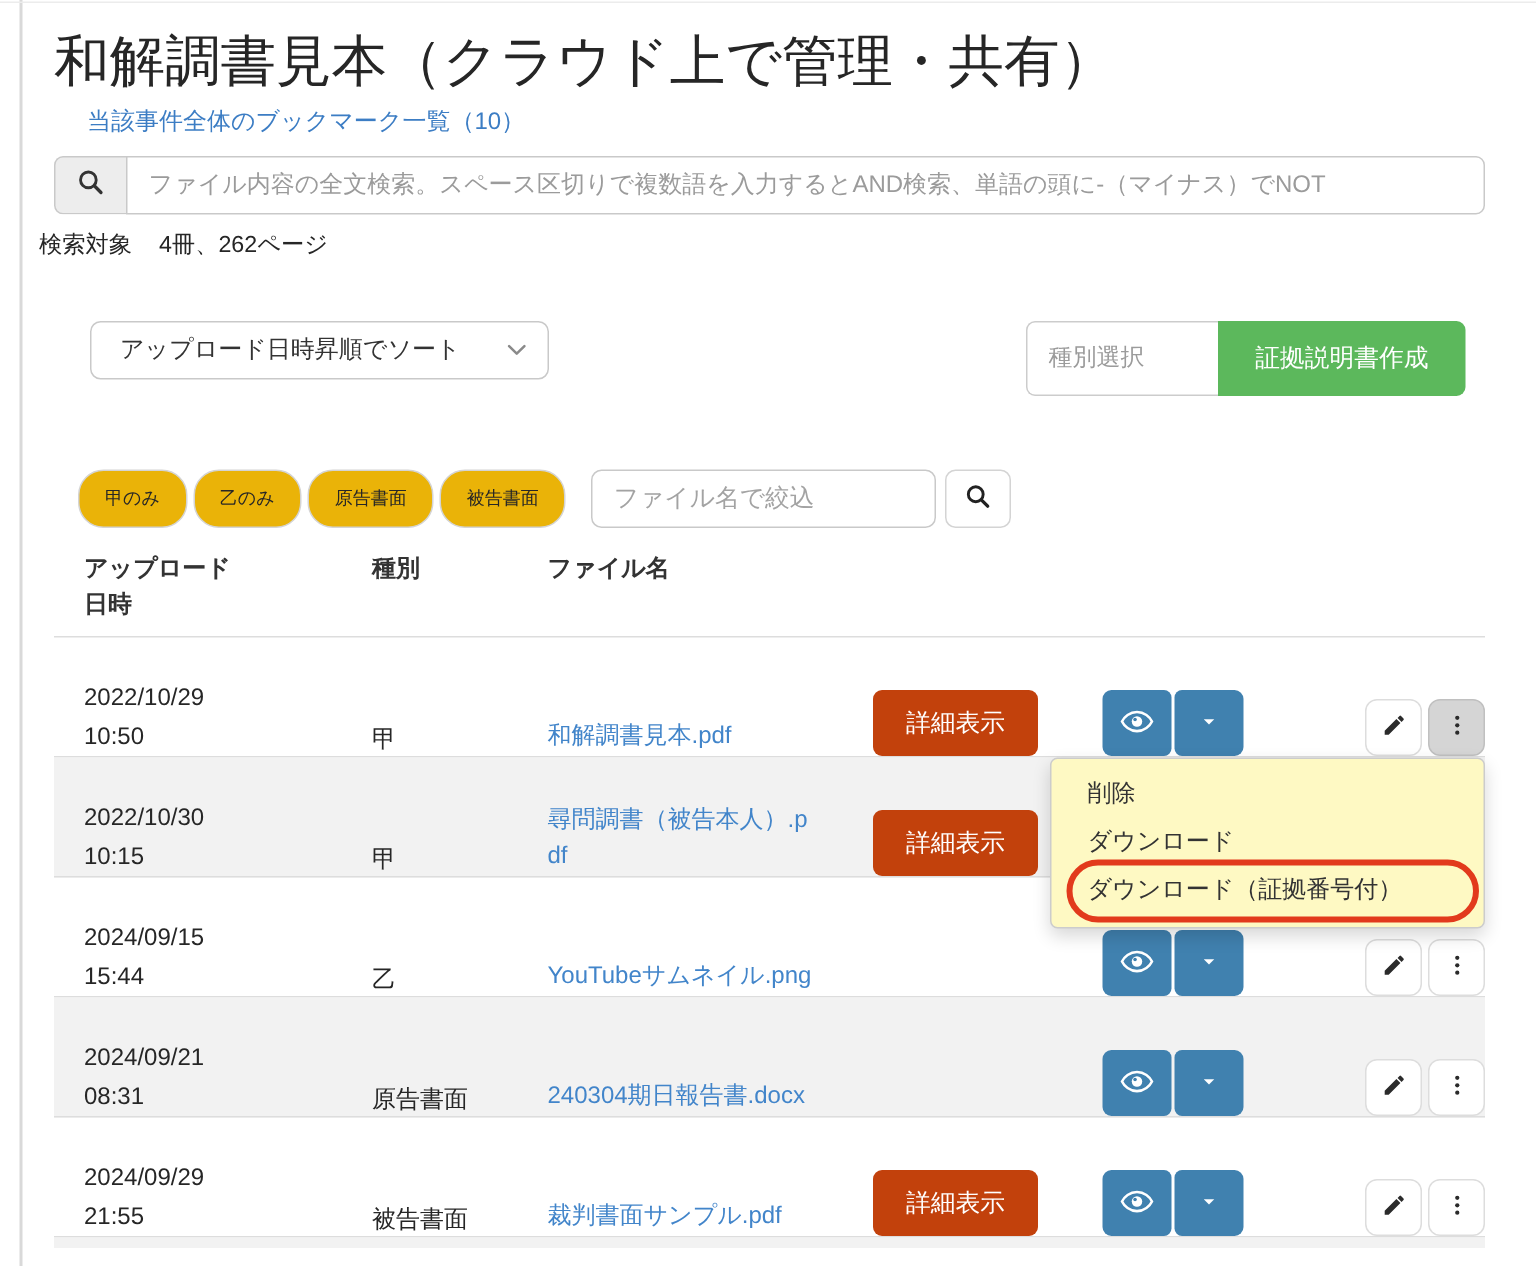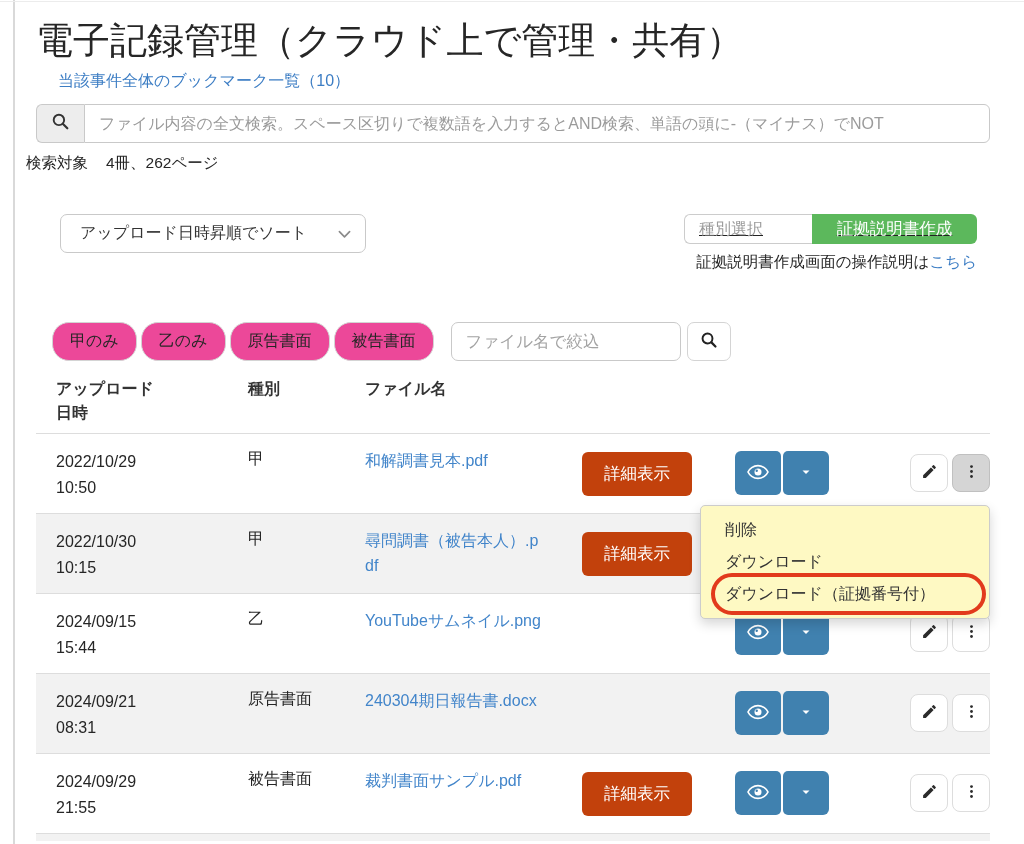--- a/index.html
+++ b/index.html
@@ -31,56 +31,56 @@
 
   .search-scope { margin:10px 0 0 -10px; font-size:15.5px; color:#262626; display:flex; gap:18px; }
 
   .toolbar { margin-top:40px; display:flex; justify-content:space-between; align-items:flex-start; }
   .sort-select {
     width:306px; height:39px; border:1px solid #c9c9c9; border-radius:7px; margin-left:24px;
     display:flex; align-items:center; justify-content:space-between; padding:0 14px 0 19px;
     font-size:16px; color:#333; background:#fff; cursor:pointer;
   }
   .toolbar-right { display:flex; flex-direction:column; align-items:flex-end; margin-right:13px; }
-  .type-create-group { display:flex; height:30px;text-decoration:underline; }
+  .type-create-group { display:flex; height:50px; }
   .type-select-input {
     width:128px; border:1px solid #ccc; border-right:none; border-radius:6px 0 0 6px;
     font-size:16px; padding:0 14px; color:#333; outline:none; font-family:inherit;
   }
   .type-select-input::placeholder { color:#9b9b9b; }
   .create-evidence-btn {
     width:165px; border:none; border-radius:0 6px 6px 0; background:#5cb85c; color:#fff;
     font-size:16.5px; cursor:pointer; font-family:inherit;
   }
   .help-line { margin-top:8px; font-size:15.5px; color:#262626; }
   .help-line a { color:#3c7dc4; text-decoration:none; }
 
   .filter-row { margin:49px 0 0 16px; display:flex; align-items:center; height:39px; }
   .filter-btn {
-    height:39px; padding:0 17px; background:#ec4899; border:1px solid #d4d4d4; border-radius:17px;
-    font-size:16px; color:#262626; margin-right:4px; cursor:pointer; font-family:inherit;
+    height:39px; padding:0 17px; background:#eab308; border:1px solid #d4d4d4; border-radius:17px;
+    font-size:12px; color:#262626; margin-right:4px; cursor:pointer; font-family:inherit;
   }
   .filename-filter-input {
     width:230px; height:39px; border:1px solid #c9c9c9; border-radius:7px; margin-left:13px;
     font-size:16.5px; padding:0 14px; color:#333; outline:none; font-family:inherit;
   }
   .filename-filter-input::placeholder { color:#a3a3a3; }
   .filename-search-btn {
     width:44px; height:39px; margin-left:6px; background:#fff; border:1px solid #d4d4d4;
     border-radius:7px; display:flex; align-items:center; justify-content:center; cursor:pointer;
   }
 
   .doc-table { margin-top:16px; width:954px; }
   .thead { display:flex; padding-left:20px; border-bottom:1px solid #ddd; font-weight:bold;
     font-size:16px; color:#333; line-height:1.5; padding-bottom:8px; }
   .th-date { width:192px; } .th-date span { display:inline-block; width:112px; word-break:break-all; }
   .th-type { width:117px; }
   .th-file { width:217px; }
 
-  .trow { display:flex; height:80px; border-bottom:1px solid #ddd; padding-left:20px; align-items:flex-start; }
+  .trow { display:flex; height:80px; border-bottom:1px solid #ddd; padding-left:20px; align-items:flex-end; }
   .trow.striped { background:#f2f2f2; }
   .cell-date { width:192px; padding-top:15px; font-size:16px; color:#262626; line-height:1.6; }
   .cell-type { width:117px; padding-top:15px; font-size:16px; color:#262626; }
   .cell-file { width:217px; padding-top:15px; font-size:16px; line-height:1.55; }
   .cell-file a { color:#4285ca; text-decoration:none; display:inline-block; max-width:182px; word-break:break-all; }
   .cell-detail { width:153px; padding-top:18px; }
   .detail-btn {
     width:110px; height:44px; background:#c2410c; color:#fff; border:none; border-radius:6px;
     font-size:16.5px; cursor:pointer; font-family:inherit;
   }
@@ -115,21 +115,21 @@
   }
 </style>
 </head>
 <body>
 
 <div class="window-edge-left"></div>
 <div class="window-edge-top"></div>
 
 <div class="page">
 
-  <h1 class="page-title">電子記録管理（クラウド上で管理・共有）</h1>
+  <h1 class="page-title">和解調書見本（クラウド上で管理・共有）</h1>
 
   <a class="bookmark-link" href="#">当該事件全体のブックマーク一覧（10）</a>
 
   <div class="search-group">
     <div class="search-addon">
       <span>
         <svg width="19" height="19" viewBox="0 0 24 24">
             <circle cx="10" cy="10" r="6.6" fill="none" stroke="#333" stroke-width="2.4"></circle>
             <line x1="15.2" y1="15.2" x2="20.6" y2="20.6" stroke="#333" stroke-width="2.8" stroke-linecap="round"></line>
           </svg>
@@ -149,23 +149,20 @@
       <span>
         <svg width="13" height="9" viewBox="0 0 14 9">
             <path d="M1.5 1.5l5.5 5.5 5.5-5.5" fill="none" stroke="#8a8a8a" stroke-width="1.8" stroke-linecap="round" stroke-linejoin="round"></path>
           </svg>
       </span>
     </div>
     <div class="toolbar-right">
       <div class="type-create-group">
         <input class="type-select-input" type="text" placeholder="種別選択" style="">
         <button class="create-evidence-btn">証拠説明書作成</button>
-      </div>
-      <div class="help-line">
-        <span>証拠説明書作成画面の操作説明は</span><a href="#">こちら</a>
       </div>
     </div>
   </div>
 
   <div class="filter-row">
     <button class="filter-btn">甲のみ</button>
     <button class="filter-btn">乙のみ</button>
     <button class="filter-btn">原告書面</button>
     <button class="filter-btn">被告書面</button>
     <input class="filename-filter-input" type="text" placeholder="ファイル名で絞込" style="">

